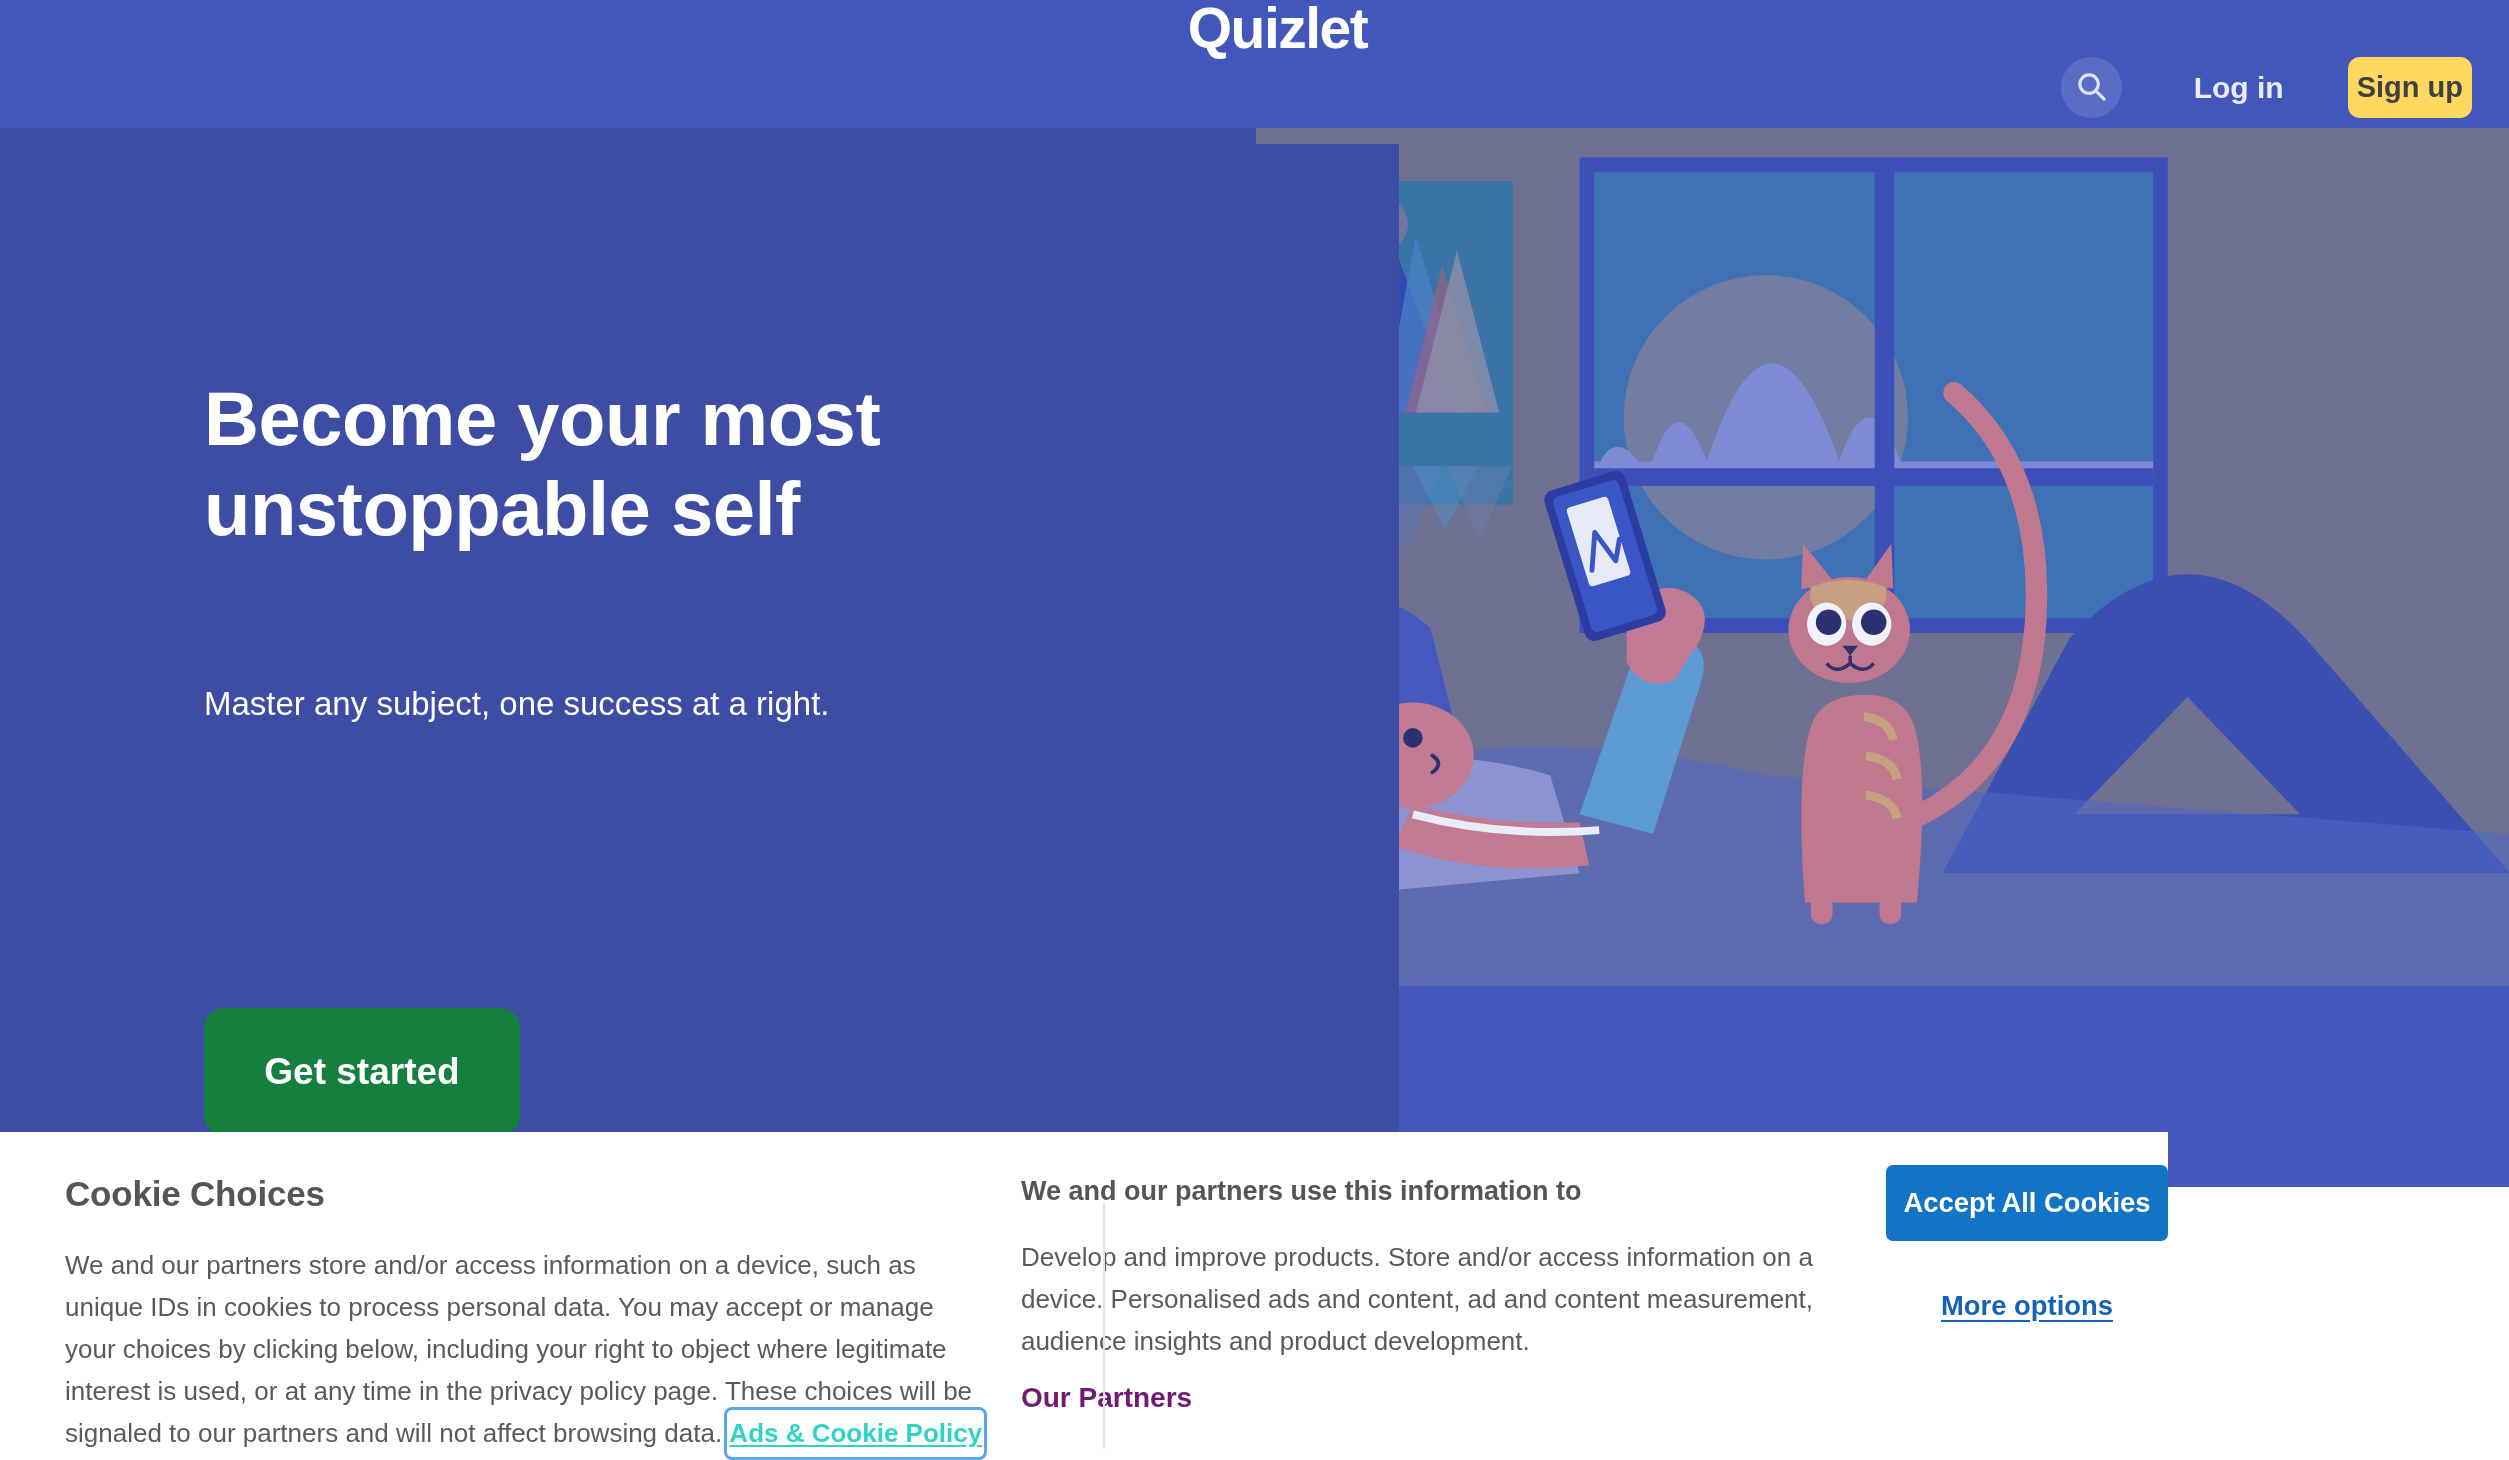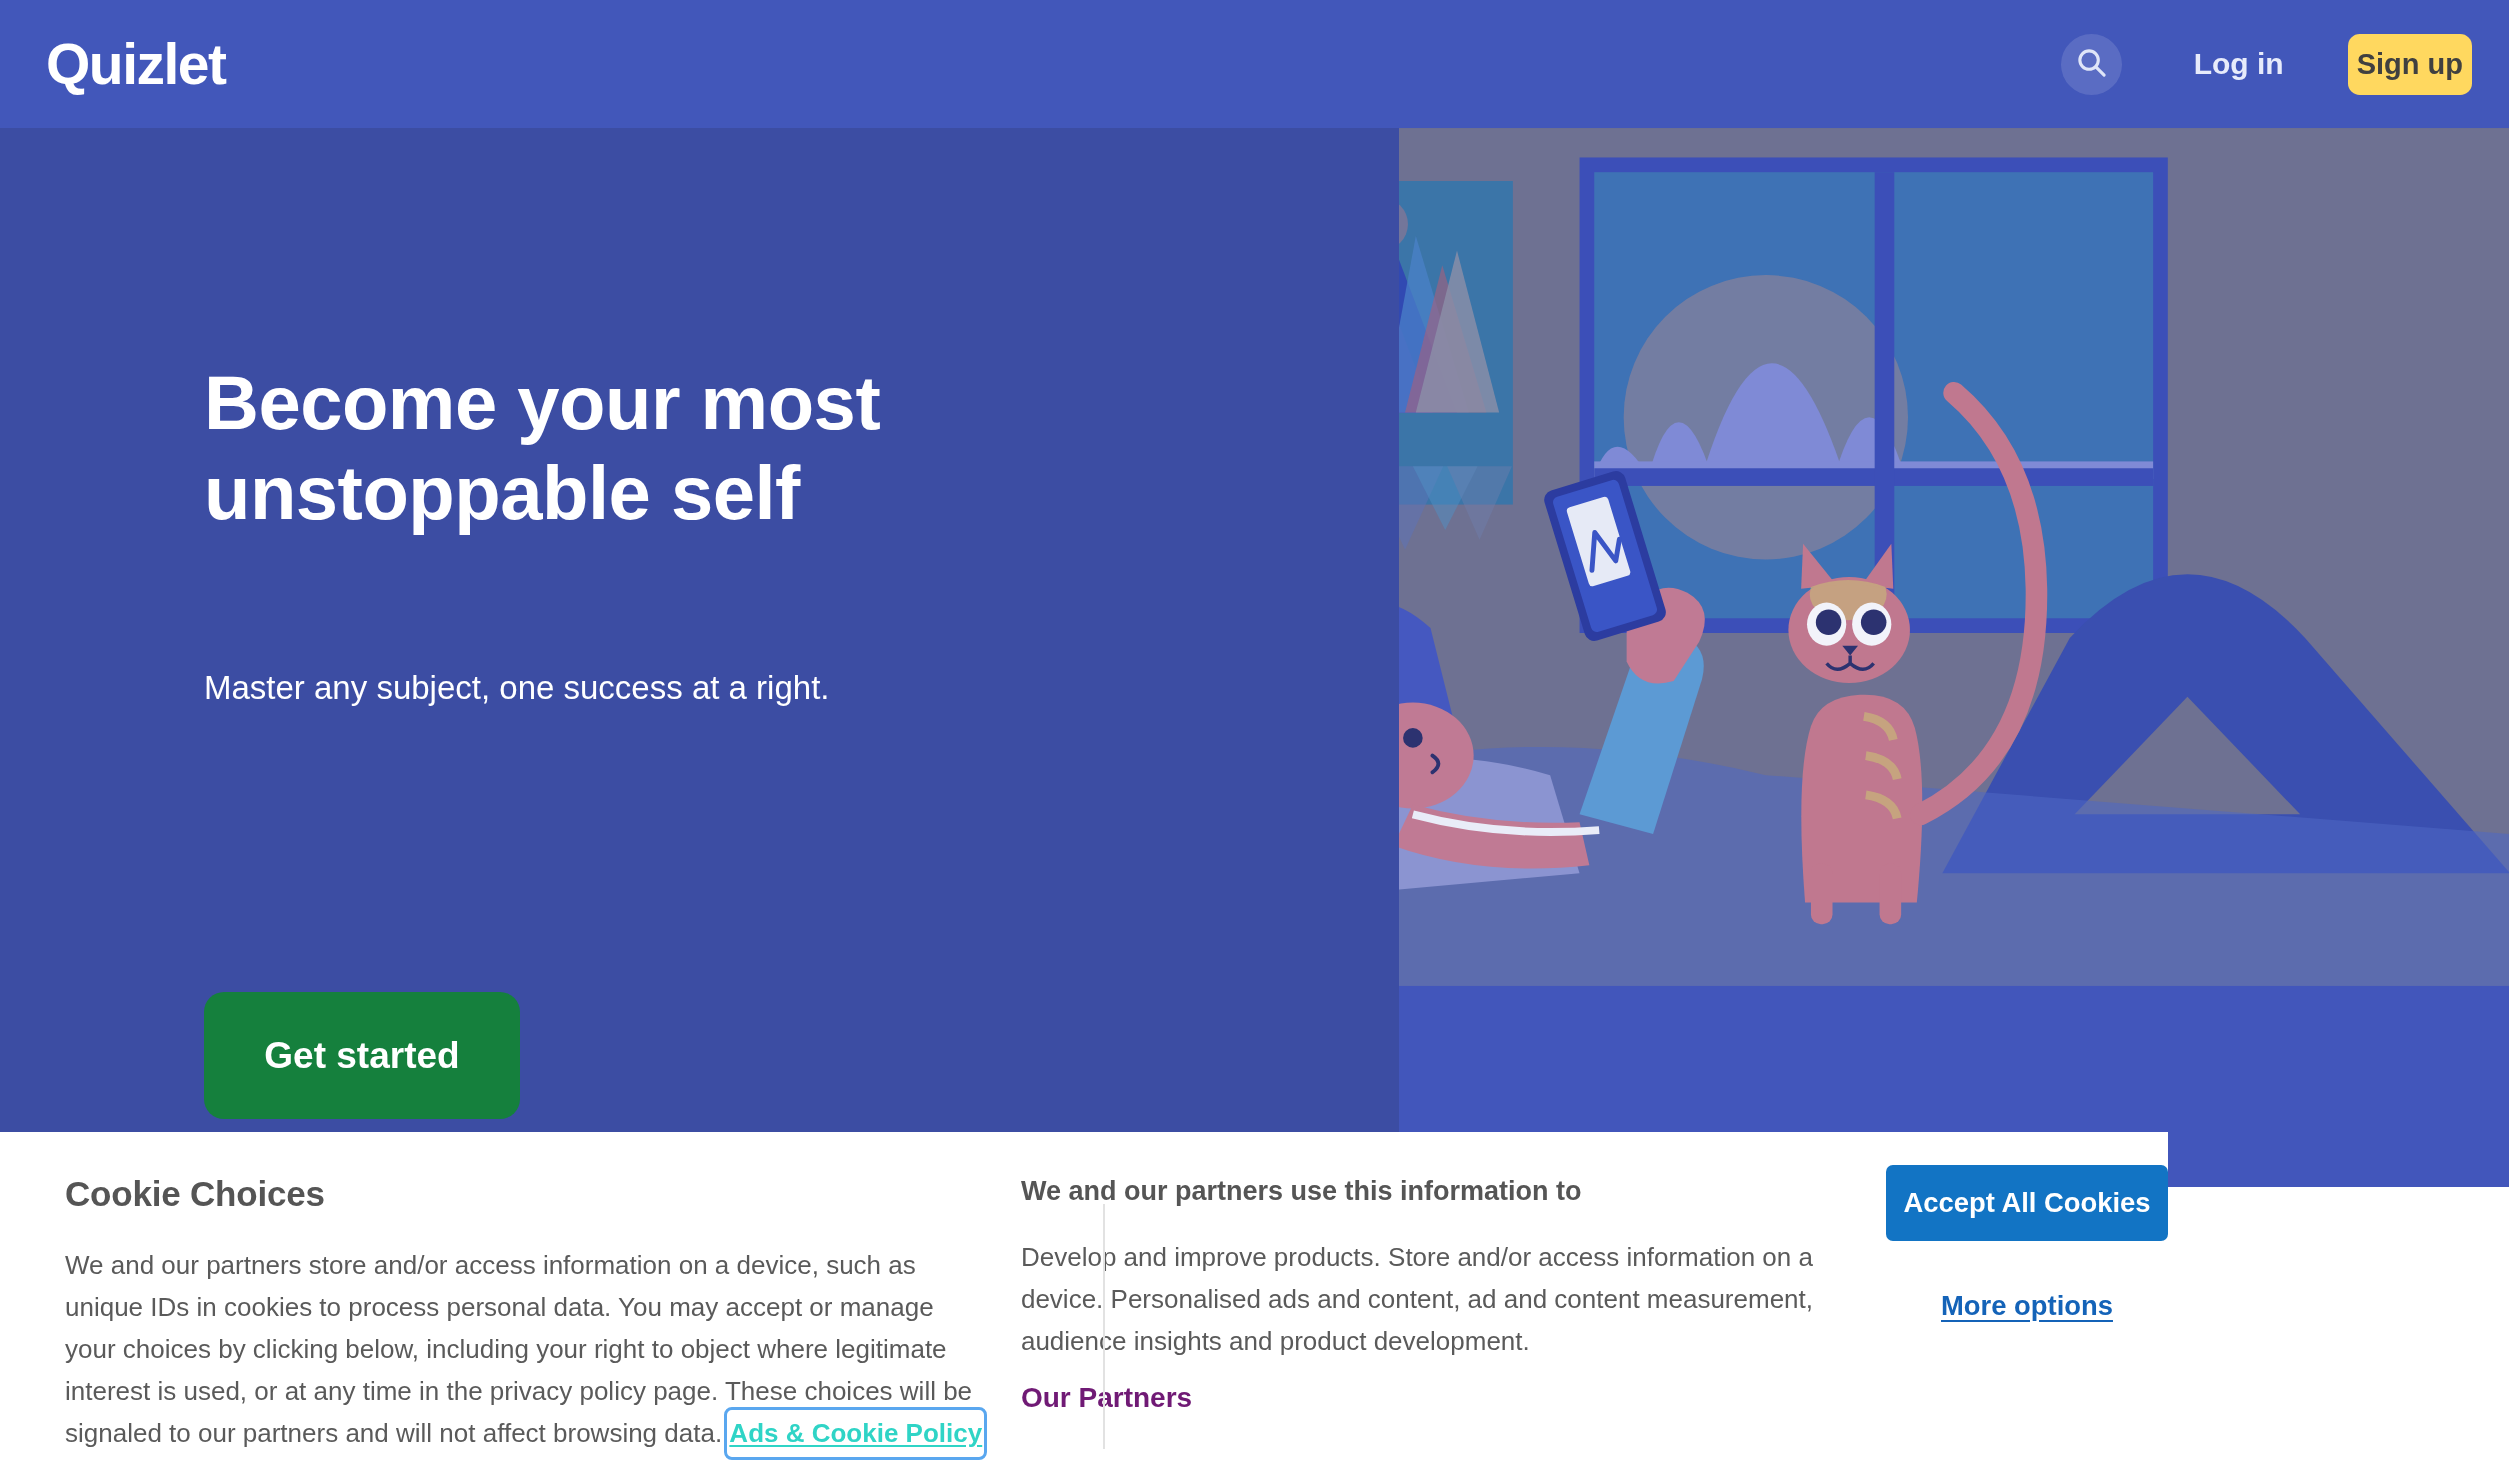--- a/index.html
+++ b/index.html
@@ -15,20 +15,21 @@
     overflow: hidden;
   }
 
   
   .header {
     position: absolute; top: 0; left: 0;
     width: 2509px; height: 128px;
     background: #4257ba;
     display: flex; align-items: center;
     z-index: 30;
+    flex-direction: column;
   }
   .logo {
     margin-left: 46px;
     color: #ffffff;
     font-size: 57px;
     font-weight: bold;
     letter-spacing: -1.5px;
     line-height: 1;
     user-select: none;
   }
@@ -96,21 +97,21 @@
   }
 
   
   .hero {
     position: absolute; top: 128px; left: 0;
     width: 2509px; height: 1059px;
     background: #3c4da3;
     overflow: hidden;
   }
   .hero-left {
-    position: absolute; top: 0; left: 0;
+    position: absolute; top: 16px; left: 0;
     width: 1399px; height: 1059px;
     background: #3c4da3;
     z-index: 5;
     text-decoration: underline;
   }
   .hero-title {
     position: absolute; left: 204px; top: 230px;
     width: 882px;
     color: #ffffff;
     font-size: 76px;

